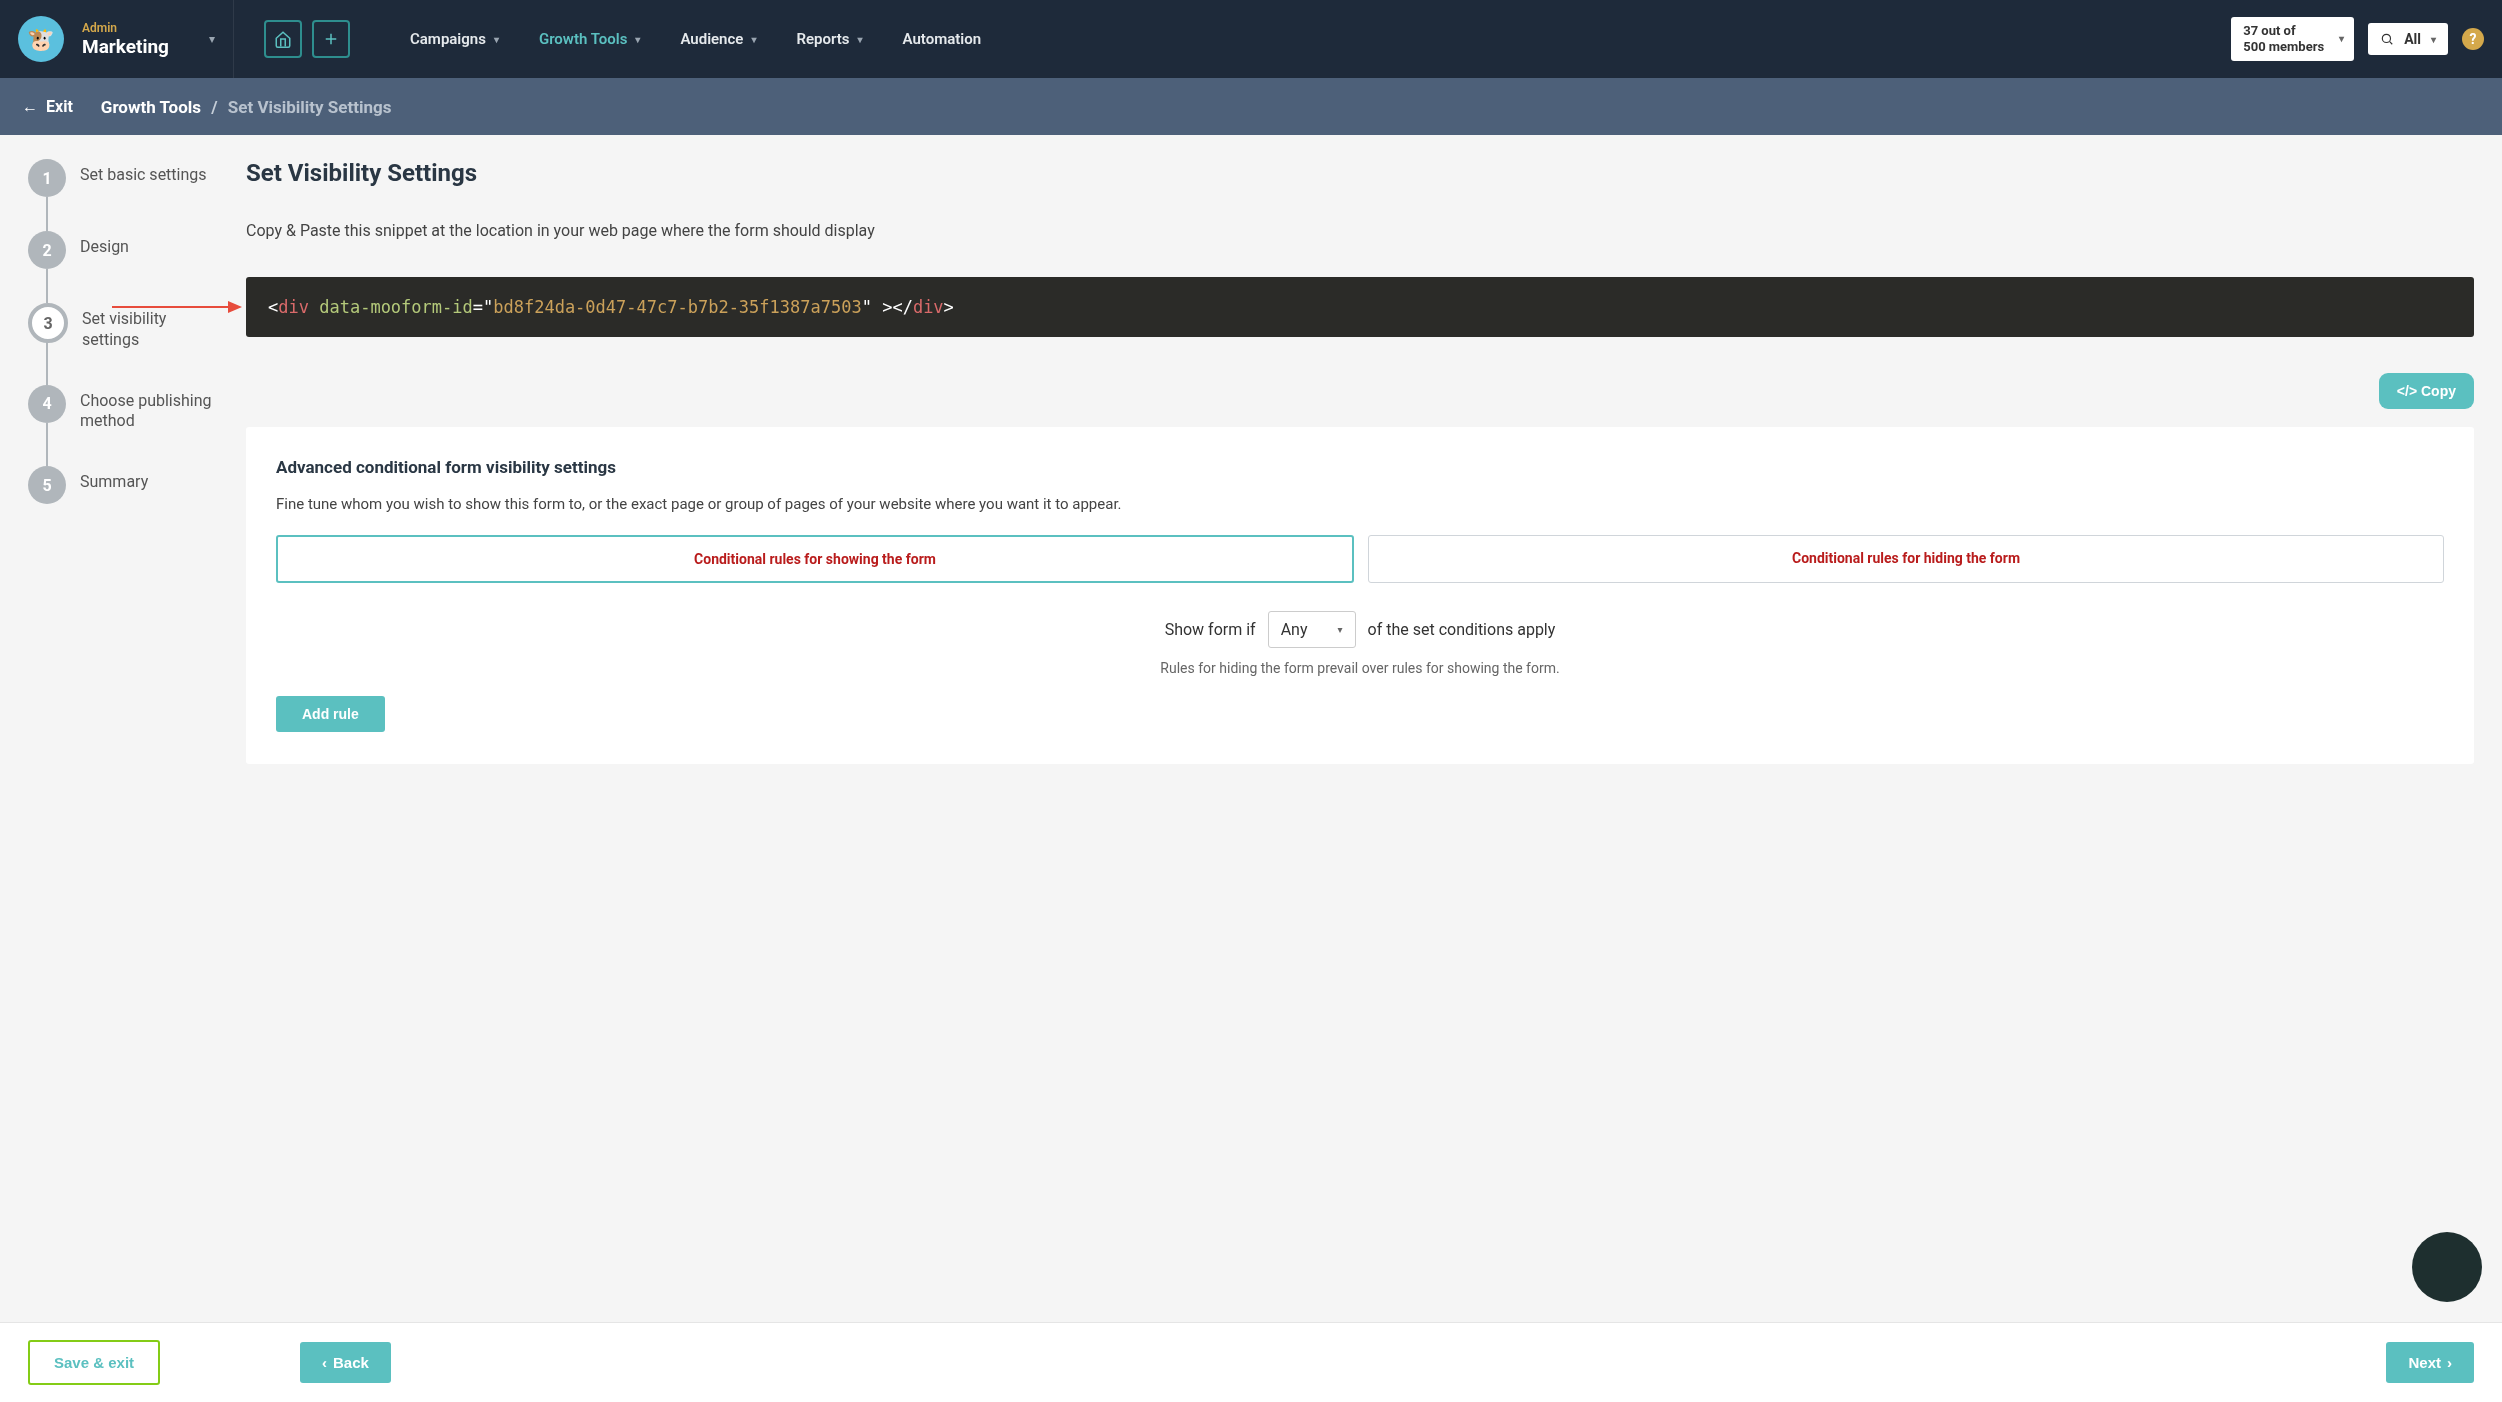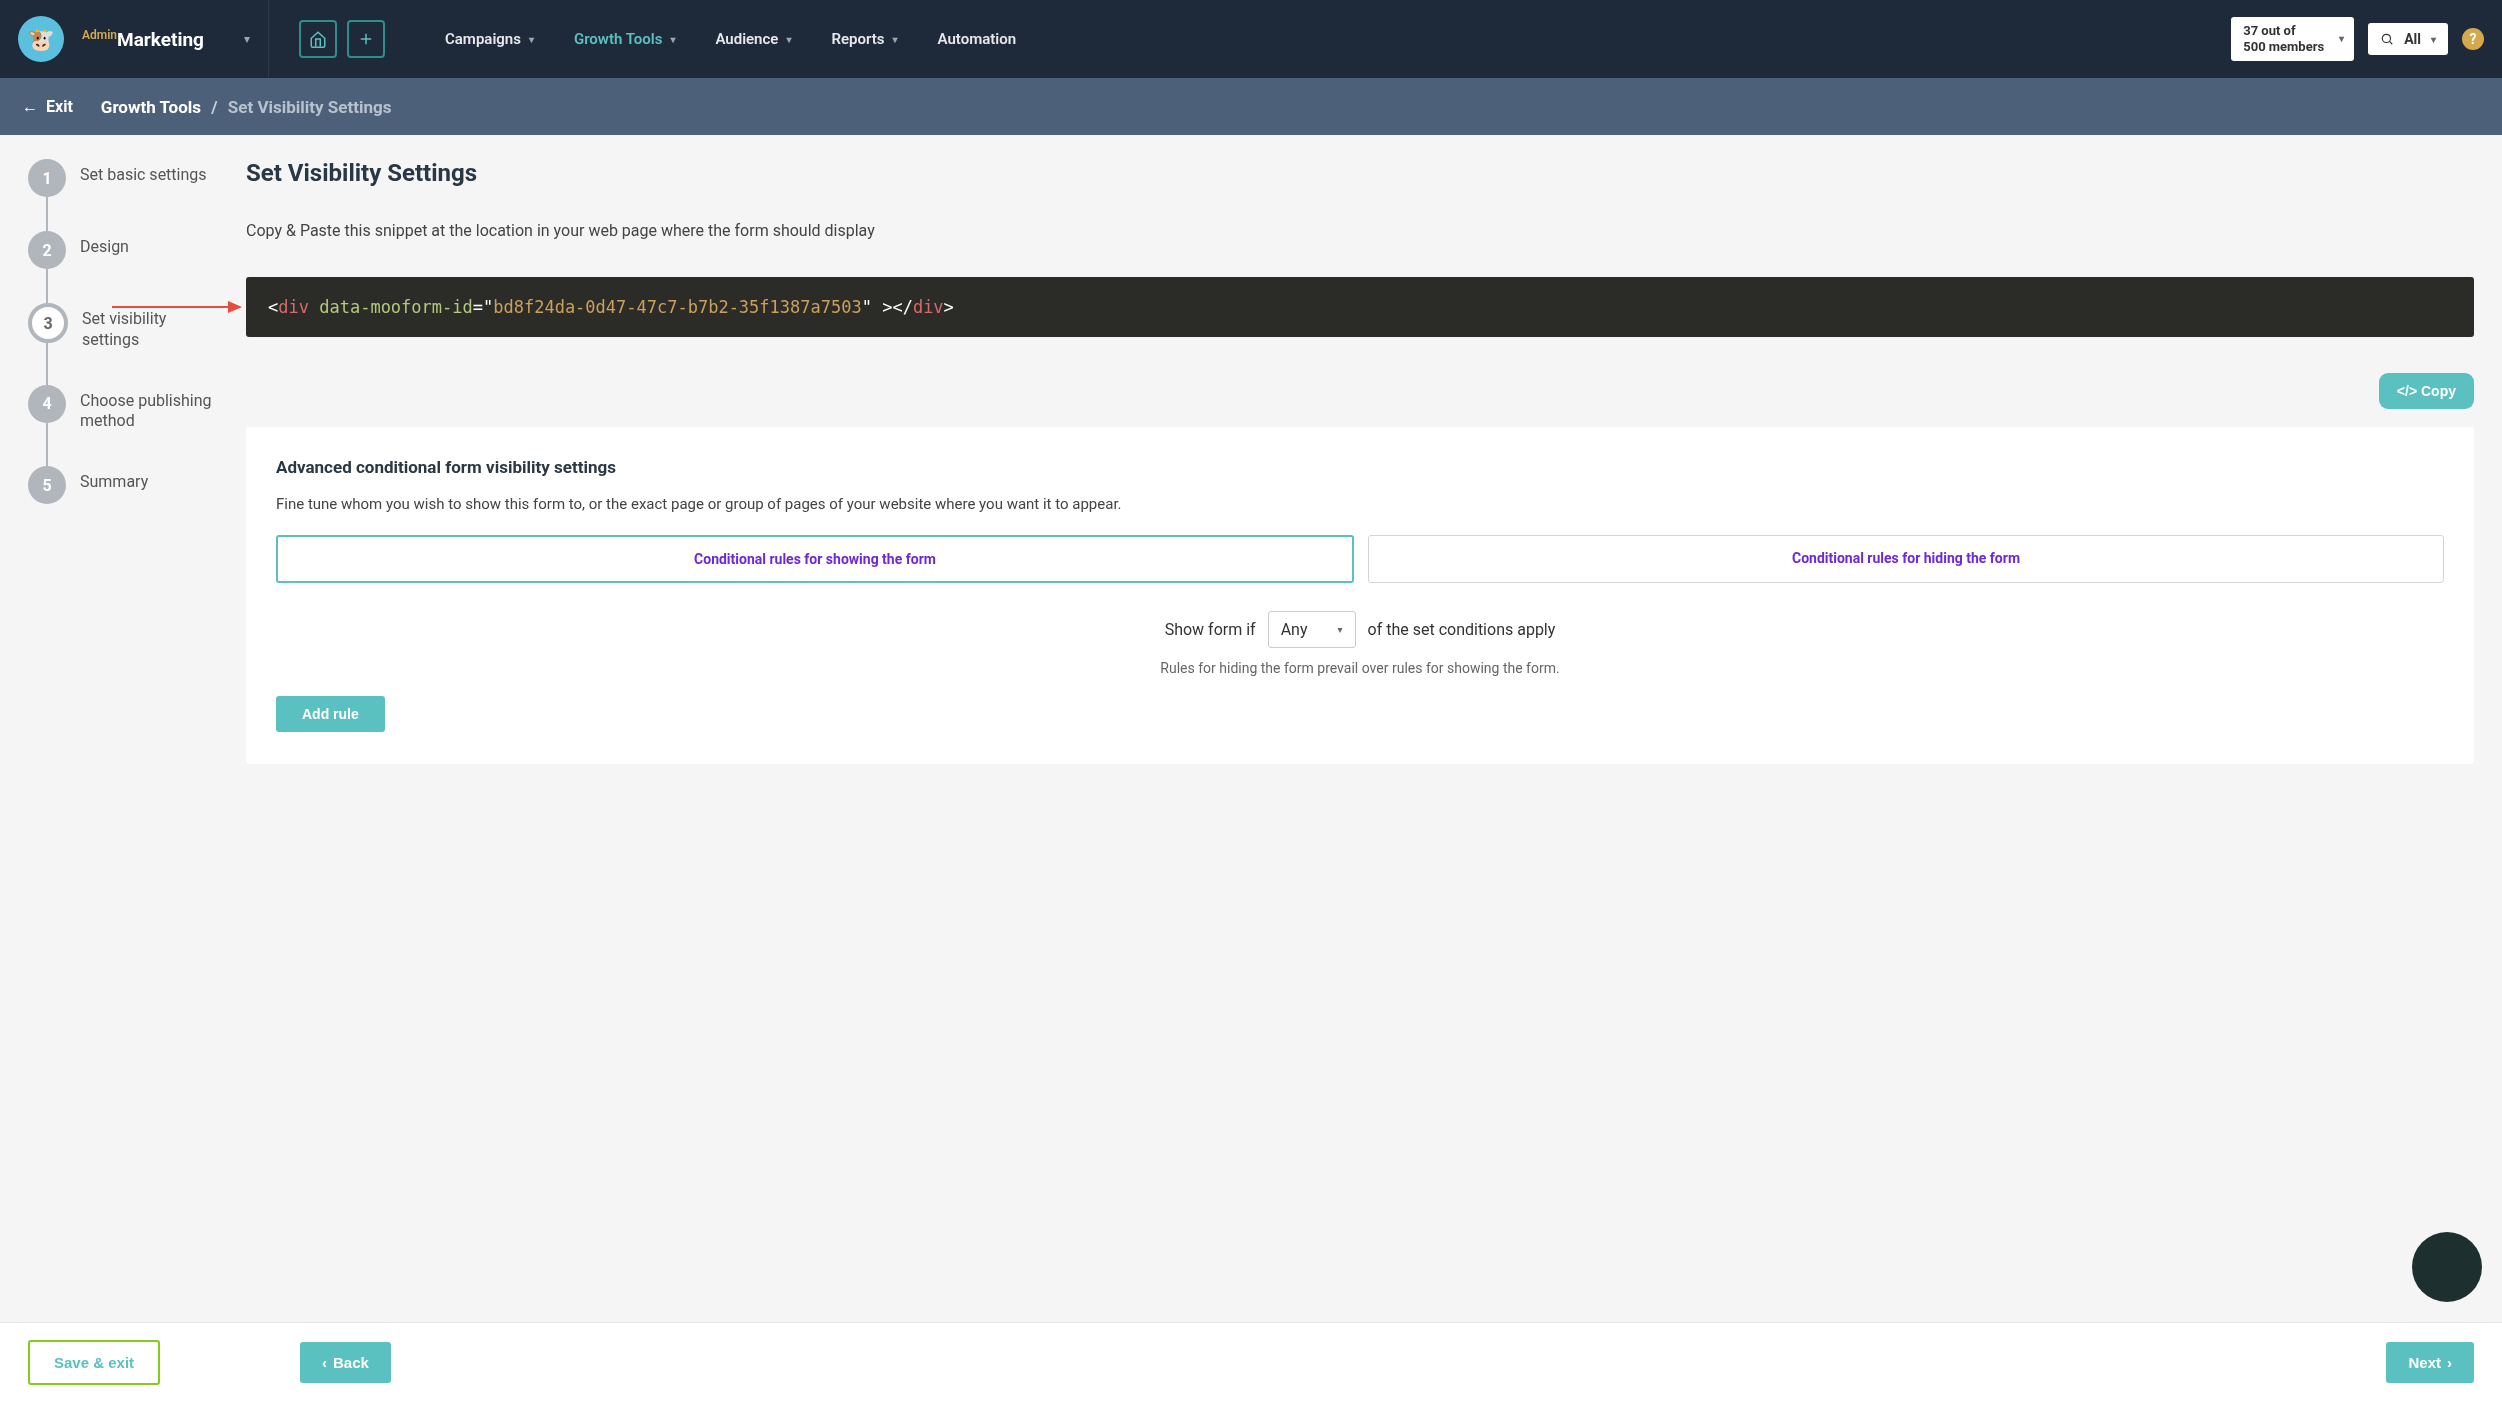--- a/index.html
+++ b/index.html
@@ -3,21 +3,21 @@
 <meta charset="utf-8">
 <style>
 * { box-sizing: border-box; margin: 0; padding: 0; }
 body { font-family: -apple-system, BlinkMacSystemFont, "Segoe UI", Roboto, Helvetica, Arial, sans-serif; background: #f5f5f5; color: #333; }
 
 
 .topnav { background: #1e2a3a; height: 78px; display: flex; align-items: center; color: #fff; }
 .brand-area { display: flex; align-items: center; padding: 0 18px; border-right: 1px solid rgba(255,255,255,0.08); height: 100%; }
 .logo { width: 46px; height: 46px; border-radius: 50%; background: #5bc0de; display: flex; align-items: center; justify-content: center; margin-right: 18px; }
 .logo-inner { font-size: 22px; }
-.brand-text { display: flex; flex-direction: row; }
+.brand-text { display: flex; flex-direction: column; }
 .brand-role { color: #d4a84b; font-size: 12px; font-weight: 600; }
 .brand-name { color: #fff; font-size: 19px; font-weight: 700; }
 .brand-caret { margin-left: 40px; color: #9aa5b1; font-size: 12px; cursor: pointer; }
 .icon-buttons { display: flex; gap: 10px; padding: 0 20px; margin-left: 10px; }
 .icon-btn { width: 38px; height: 38px; border: 2px solid #2e8e8e; border-radius: 4px; display: flex; align-items: center; justify-content: center; color: #5bc0c0; cursor: pointer; }
 .nav-links { display: flex; gap: 40px; margin-left: 40px; flex: 1; }
 .nav-link { color: #e5e9ec; font-size: 15px; font-weight: 600; cursor: pointer; display: flex; align-items: center; gap: 8px; }
 .nav-link.active { color: #5bc0c0; }
 .nav-link .caret { font-size: 10px; color: #9aa5b1; }
 .nav-right { display: flex; align-items: center; gap: 14px; padding-right: 18px; }
@@ -54,21 +54,21 @@
 .code-box .val { color: #cba15a; }
 .copy-btn { background: #5bc0c0; color: #fff; padding: 10px 18px; border: none; border-radius: 9px; font-weight: 700; font-size: 14px; cursor: pointer; float: right; margin-top: 36px; }
 .arrow-annot { position: absolute; left: -134px; top: 50%; transform: translateY(-50%); }
 .code-wrap { position: relative; margin-top: 37px; }
 
 
 .card { background: #fff; border-radius: 3px; padding: 30px 30px 32px 30px; margin-top: 90px; clear: both; }
 .card h2 { font-size: 17px; font-weight: 700; color: #2a3744; margin-bottom: 18px; }
 .card p { font-size: 15px; color: #444; margin-bottom: 22px; }
 .tabs { display: flex; gap: 14px; margin-bottom: 28px; }
-.tab { flex: 1; text-align: center; padding: 14px; border: 1px solid #d0d5da; border-radius: 3px; font-weight: 700; font-size: 14px; color: #6d28d9; cursor: pointer; }
+.tab { flex: 1; text-align: center; padding: 14px; border: 1px solid #d0d5da; border-radius: 3px; font-weight: 700; font-size: 14px; color: #b91c1c; cursor: pointer; }
 .tab.active { border: 2px solid #5bc0c0; }
 .cond-row { text-align: center; font-size: 16px; color: #333; display: flex; align-items: center; justify-content: center; gap: 12px; margin-bottom: 12px; }
 .select { display: inline-flex; align-items: center; gap: 30px; border: 1px solid #ccc; border-radius: 3px; padding: 8px 12px; cursor: pointer; background: #fff; }
 .select .caret { font-size: 10px; color: #666; }
 .hint { text-align: center; font-size: 14px; color: #666; margin-bottom: 20px; }
 .add-rule-btn { background: #5bc0c0; color: #fff; padding: 10px 26px; border: none; border-radius: 3px; font-weight: 700; font-size: 14px; cursor: pointer; }
 
 
 .footer { position: fixed; bottom: 0; left: 0; right: 0; background: #fff; border-top: 1px solid #e5e5e5; height: 80px; display: flex; align-items: center; padding: 0 28px; justify-content: space-between; }
 .footer-left, .footer-right { display: flex; gap: 14px; align-items: center; }

